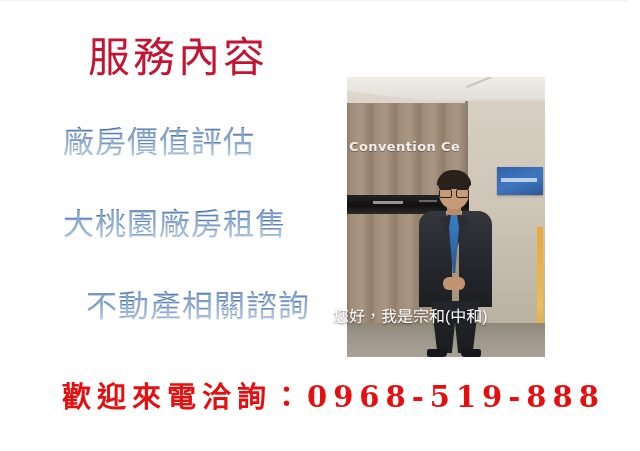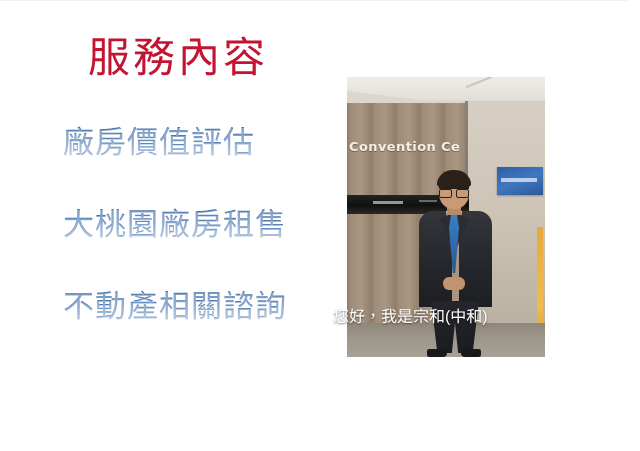--- a/index.html
+++ b/index.html
@@ -51,21 +51,21 @@
     font-weight: 400;
     white-space: nowrap;
     margin: 0 0 48px 0;
     color: #4a72a8;
     background: linear-gradient(180deg, #3f6ba6 0%, #4f7cb4 45%, #9fb9d6 100%);
     -webkit-background-clip: text;
     background-clip: text;
     -webkit-text-fill-color: transparent;
     text-shadow: 0 1px 0 rgba(255,255,255,0.35);
   }
-  .bullet:last-child { margin-bottom: 0; }
+  .bullet:last-child { margin-bottom: 0; text-align: center; }
 
   
   .photo {
     position: absolute;
     left: 347px;
     top: 76px;
     width: 198px;
     height: 280px;
     overflow: hidden;
     background: #b91c1c;
@@ -320,14 +320,15 @@
         <div class="p-head"></div>
         <div class="p-hair"></div>
         <div class="p-glasses"></div>
         <div class="p-hands"></div>
       </div>
     </div>
   </div>
 
   <div class="photo-caption">您好，我是宗和(中和)</div>
 
+  <div class="phone-line">歡迎來電洽詢：0968-519-888</div>
 
 </div>
 
 </body></html>

